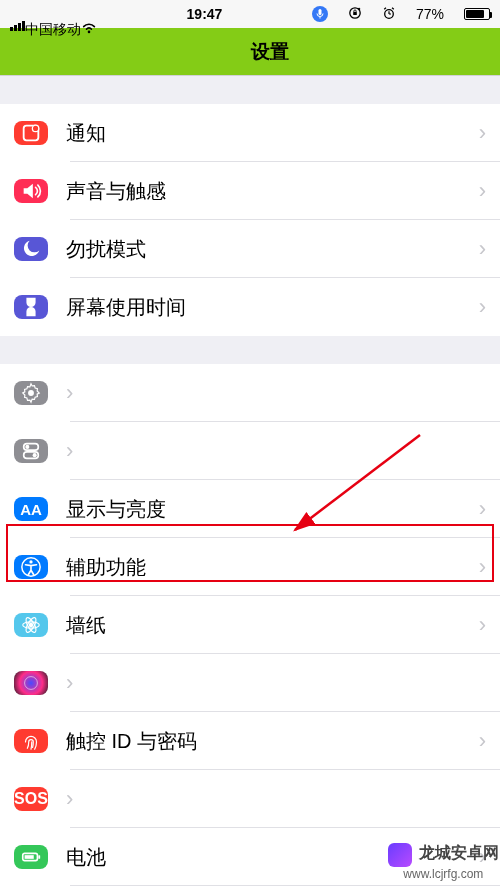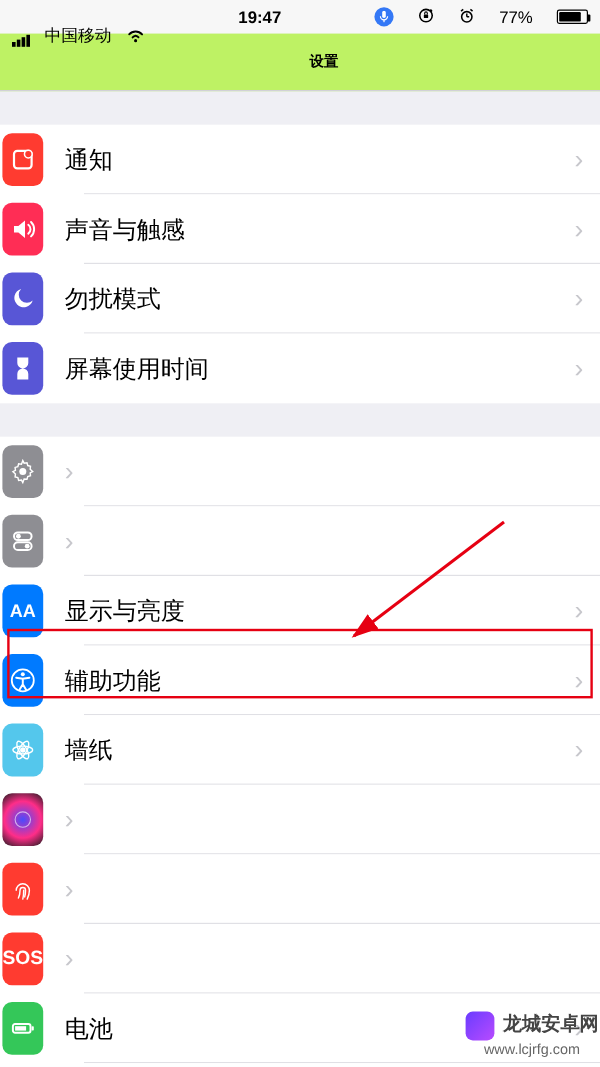--- a/index.html
+++ b/index.html
@@ -16,69 +16,69 @@
   .status-bar {
     height: 28px;
     background: #f7f7f7;
     display: flex;
     align-items: center;
     justify-content: space-between;
     padding: 0 10px;
     font-size: 14px;
     font-weight: 500;
   }
-  .status-left { display:flex; align-items:flex-end; gap:12px;margin-top:31px; }
+  .status-left { display:flex; align-items:flex-start; gap:0;margin-top:31px; }
   .status-right { display:flex; align-items:center; gap:20px; }
   .signal { display:flex; align-items:flex-end; gap:1px; }
   .signal span { width:3px; background:#000; display:block; }
   .signal span:nth-child(1){height:4px}
   .signal span:nth-child(2){height:6px}
   .signal span:nth-child(3){height:8px}
   .signal span:nth-child(4){height:10px}
   .wifi-ico { font-size:14px; }
   .battery {
     width:26px;height:12px;border:1px solid #000;border-radius:2px;
     position:relative;
   }
   .battery::after{content:"";position:absolute;right:-3px;top:3px;width:2px;height:6px;background:#000;border-radius:0 1px 1px 0;}
   .battery .fill{position:absolute;left:1px;top:1px;bottom:1px;width:77%;background:#000;border-radius:1px;}
   .mic-circle{width:16px;height:16px;border-radius:50%;background:#3478f6;display:flex;align-items:center;justify-content:center;color:#fff;font-size:10px;}
   .lock-ico,.alarm-ico{font-size:13px;}
   
   .nav {
     height: 48px;
-    background: #bef264;
+    background: #84cc16;
     border-bottom: 1px solid #d1d1d6;
     display:flex;
     align-items:center;
     justify-content:center;
-    font-size:12px;
+    font-size:19px;
     font-weight:600;
     padding-left:40px;
   }
   
   .group { margin-top: 28px; background:#fff; }
   .group:first-of-type { margin-top: 28px; }
   .row {
     display:flex;
     align-items:center;
     height:58px;
-    padding:0 14px 0 2px;
+    padding:0 14px 0 14px;
     position:relative;
     background:#fff;
   }
   .row:not(:last-child)::after{
     content:"";
     position:absolute;
     left:70px; right:0; bottom:0;
     height:1px;
     background:#e0e0e5;
   }
   .icon {
-    width:34px;height:44px;
+    width:34px;height:24px;
     border-radius:8px;
     display:flex;align-items:center;justify-content:center;
     color:#fff;
     flex-shrink:0;
     margin-right:18px;
     font-size:18px;
   }
   .label { flex:1; font-size:20px; }
   .chevron { color:#c7c7cc; font-size:22px; }
   
@@ -262,20 +262,21 @@
         </svg>
     </div>
     <div class="chevron">›</div>
   </div>
   <div class="row">
     <div class="icon" style="background:#ff3b30">
       <svg viewBox="0 0 24 24">
           <path d="M6 13a6 6 0 0112 0c0 3-1 6-2 8M8 20c1-2 1.5-4 1.5-7A2.5 2.5 0 0112 10.5 2.5 2.5 0 0114.5 13c0 2 0 4-.8 6M12 21c.6-2 .8-4 .8-8" stroke="#fff" stroke-width="1.3" fill="none" stroke-linecap="round"></path>
         </svg>
     </div>
+    <div class="label">触控 ID 与密码</div>
     <div class="chevron">›</div>
   </div>
   <div class="row">
     <div class="icon" style="background:#ff3b30;font-size:16px;font-weight:700">SOS</div>
     <div class="chevron">›</div>
   </div>
   <div class="row">
     <div class="icon" style="background:#34c759">
       <svg viewBox="0 0 24 24">
           <rect x="3" y="8" width="16" height="8" rx="2" fill="none" stroke="#fff" stroke-width="1.8"></rect>

